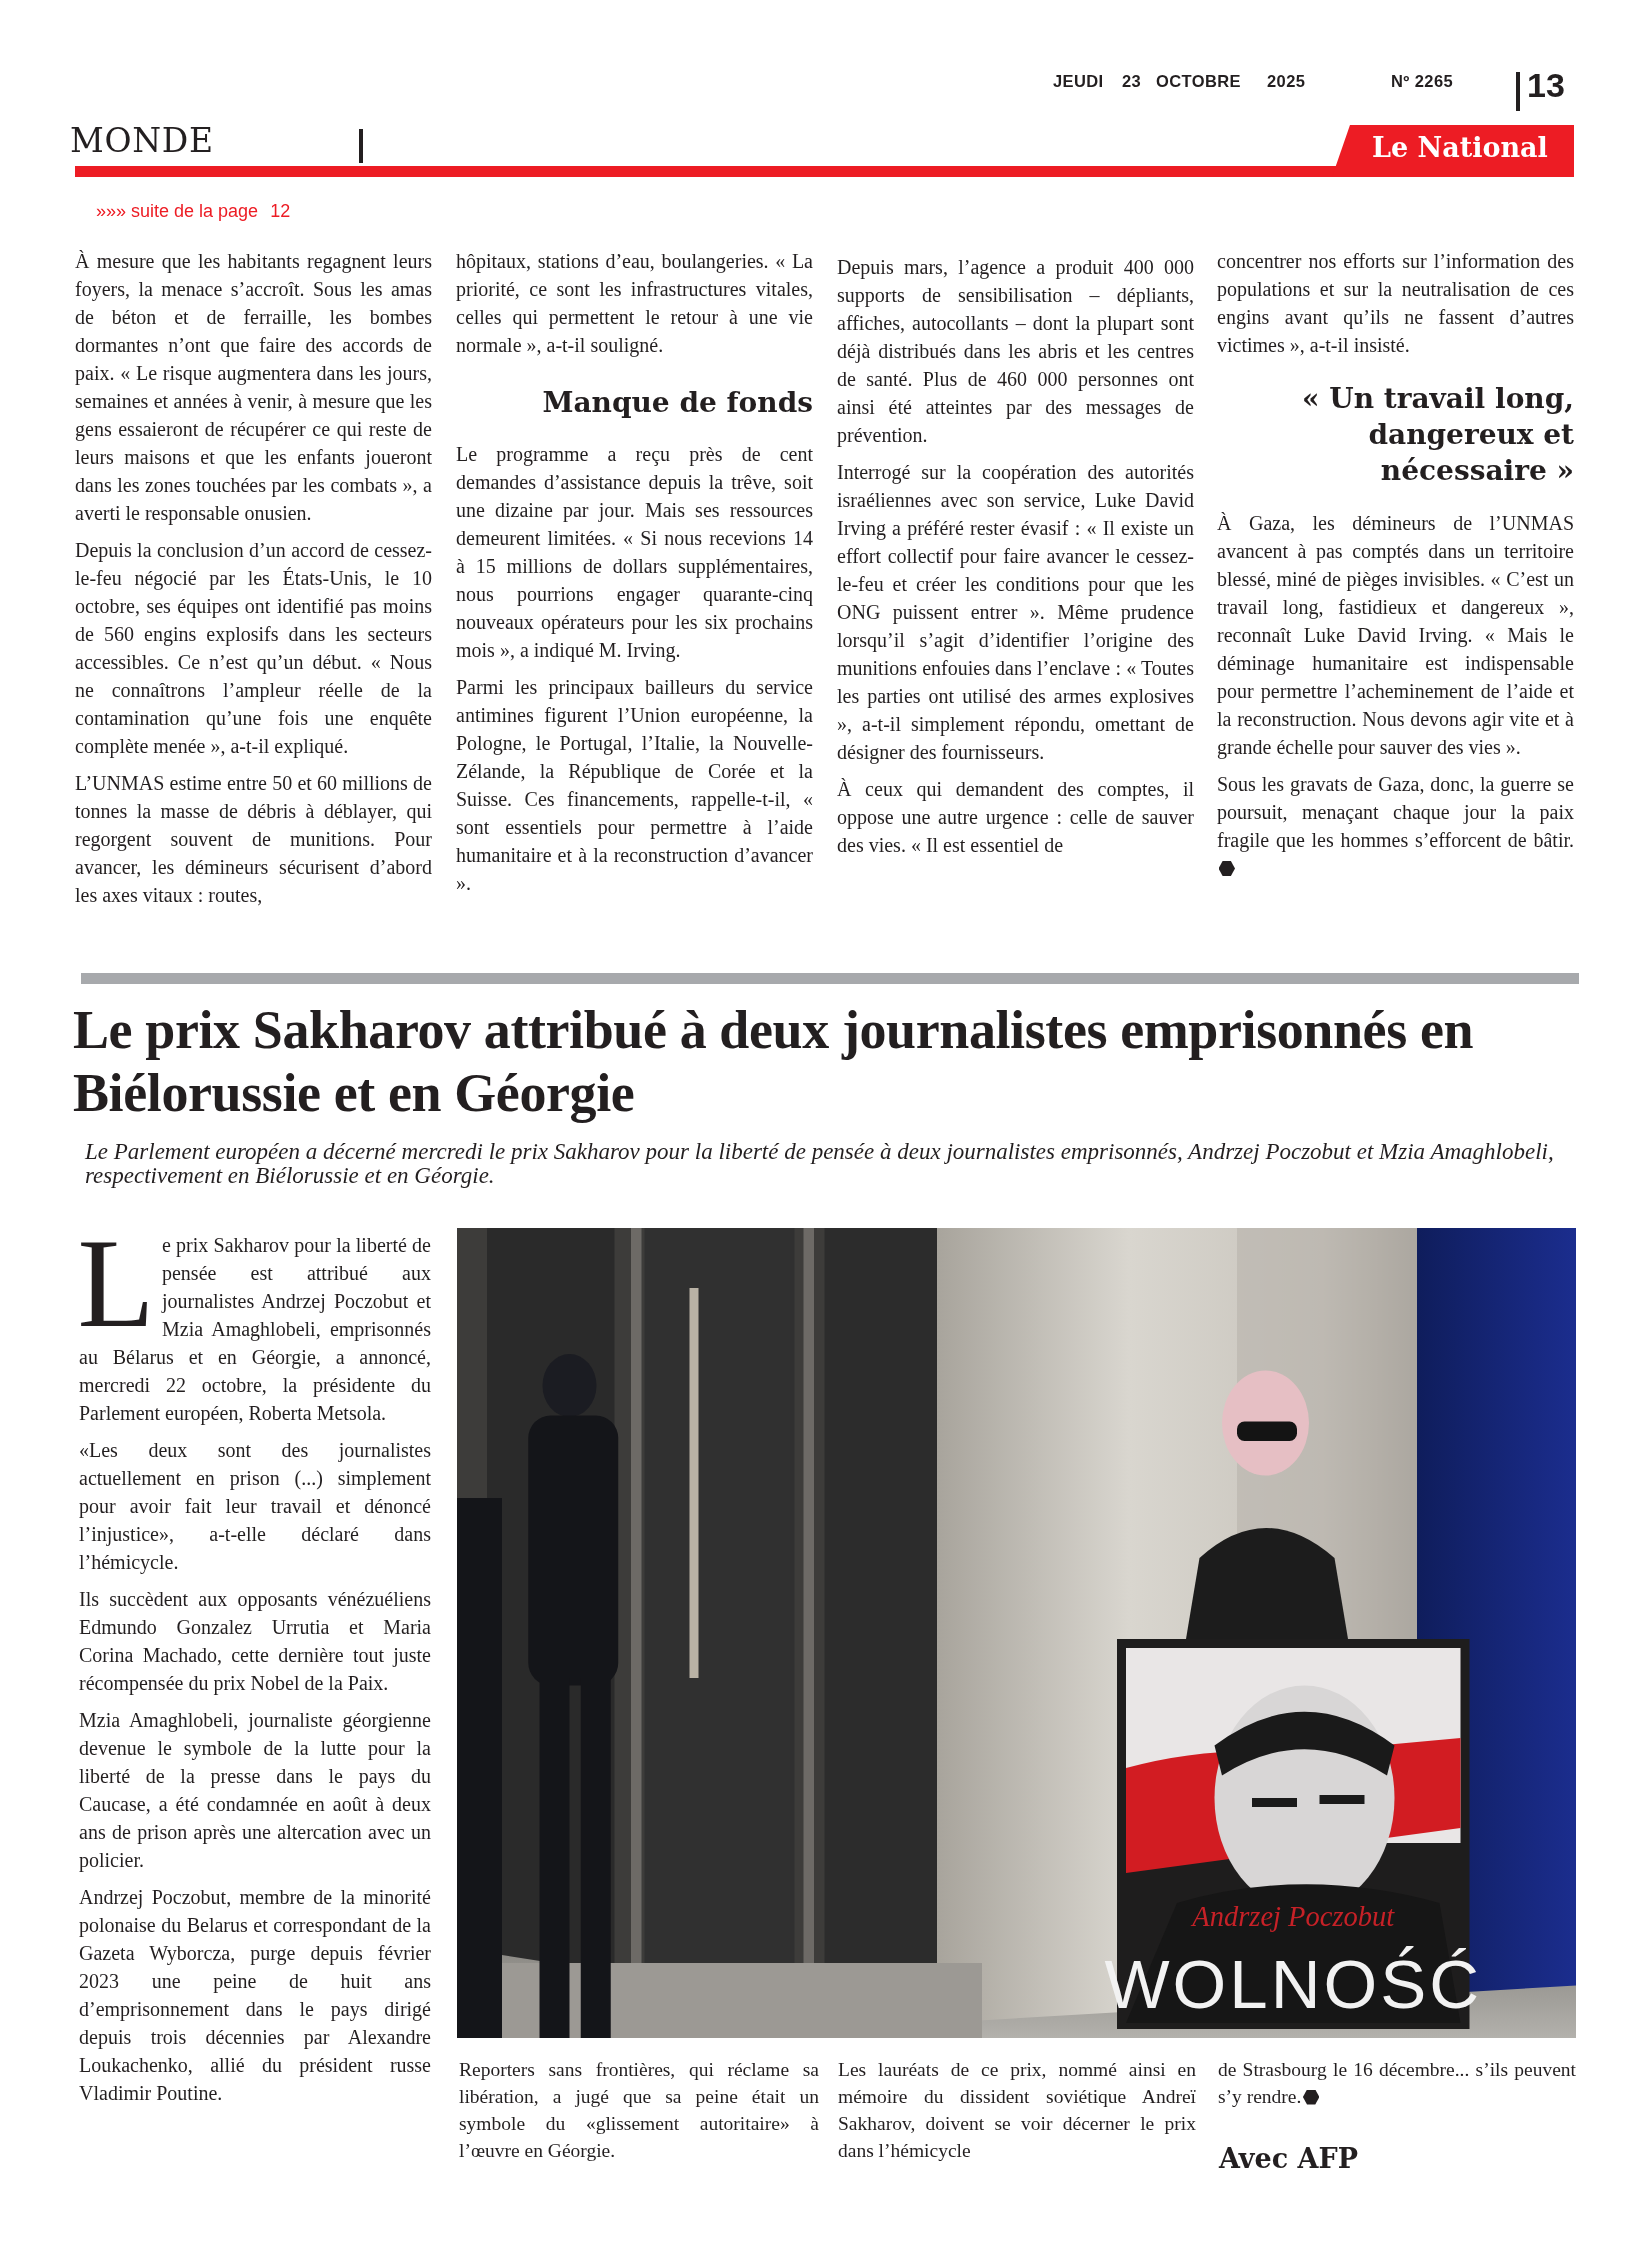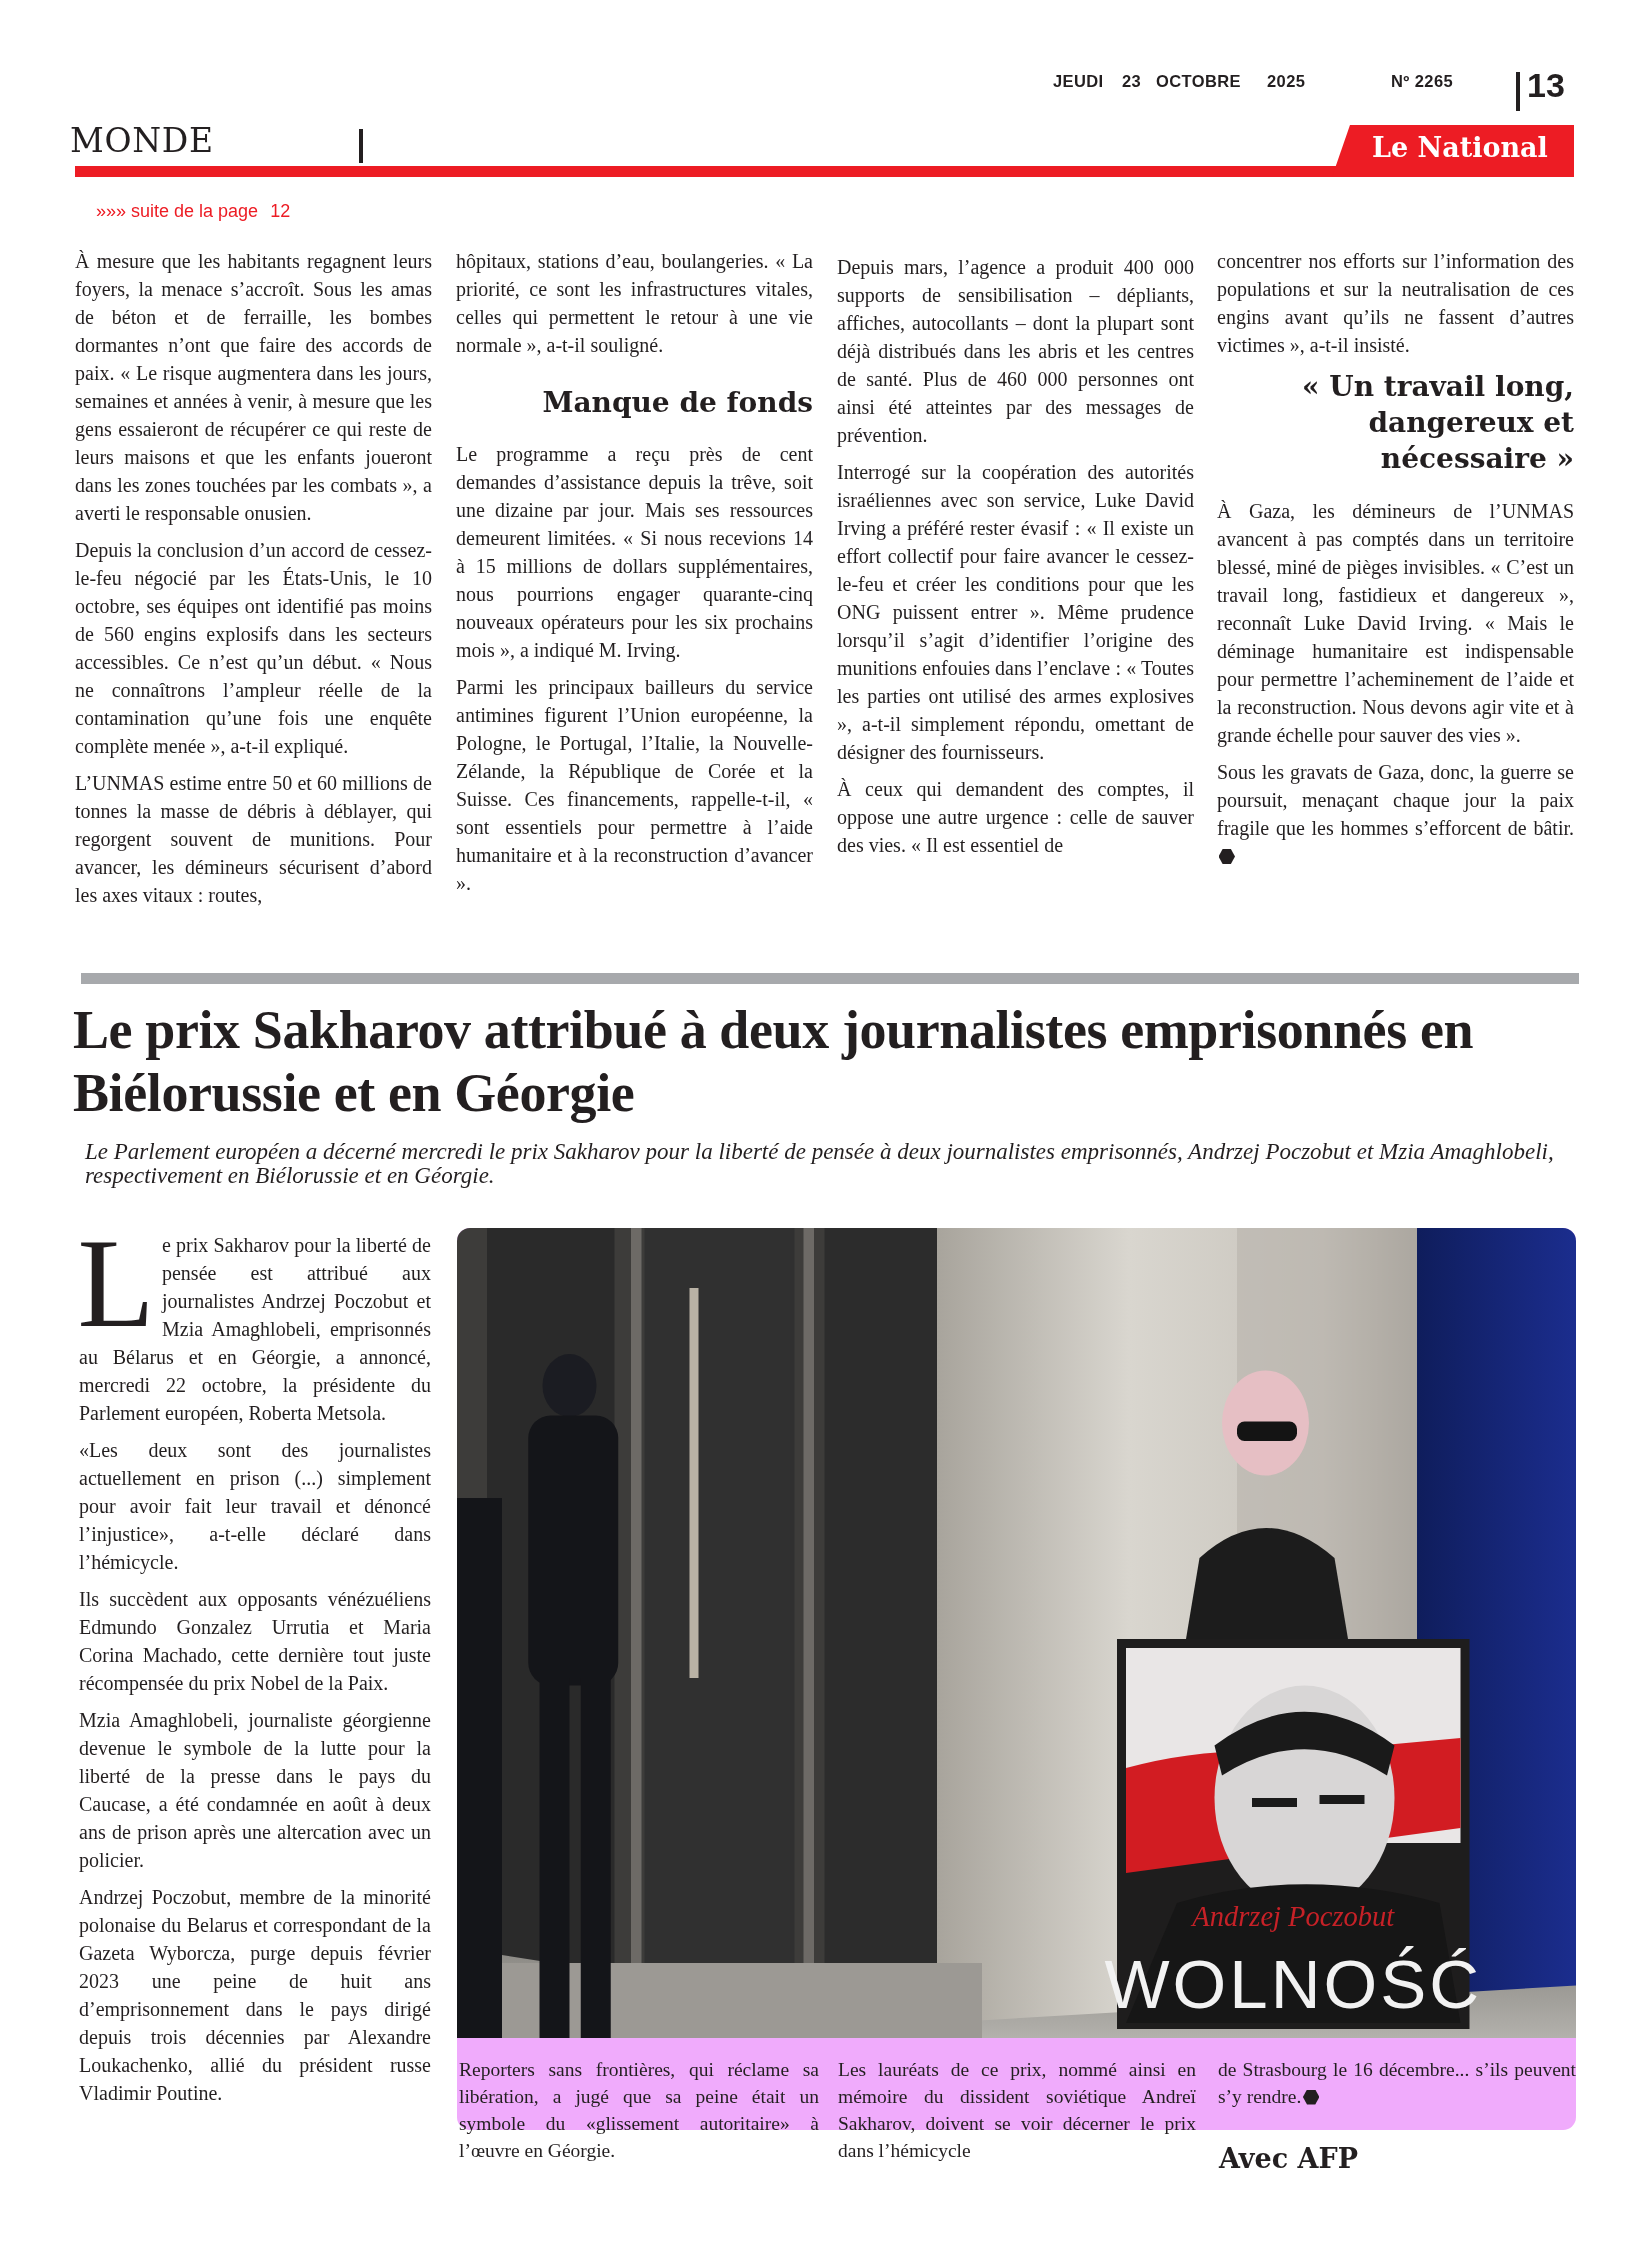--- a/index.html
+++ b/index.html
@@ -51,21 +51,21 @@
   }
   .col p { margin-bottom: 9px; hyphens: none; }
   .col h2 {
     font-family: "DejaVu Serif", "Liberation Serif", serif; font-weight: bold; font-size: 28px; line-height: 36px;
     margin: 25.5px 0 19.5px 0; text-align: right; color: #231f20;
   }
   .c1 { top: 247px; left: 75px; width: 357px; }
   .c2 { top: 247px; left: 456px; width: 357px; }
   .c3 { top: 253px; left: 837px; width: 357px; }
   .c4 { top: 247px; left: 1217px; width: 357px; }
-  .c4 h2 { font-size: 28px; line-height: 36px; margin-top: 10px; }
+  .c4 h2 { font-size: 28px; line-height: 36px; margin-top: 22px; }
 
   .end-mark {
     display: inline-block; width: 16.5px; height: 15px; background: #231f20; vertical-align: -1.5px; margin-left: 1.5px;
     clip-path: polygon(25% 0, 75% 0, 100% 50%, 75% 100%, 25% 100%, 0 50%);
   }
 
   .gray-rule { position: absolute; top: 973px; left: 81px; width: 1498px; height: 10.5px; background: #a7a9ac; }
 
   
   .headline {
@@ -78,21 +78,21 @@
     font-family: "Liberation Serif", "DejaVu Serif", serif; font-weight: normal; font-style: italic; font-size: 23px; line-height: 24px;
     color: #231f20;
   }
   .s1 { top: 1231px; left: 79px; width: 352px; }
   .dropcap {
     float: left; font-family: "Liberation Serif", "DejaVu Serif", serif; font-size: 126px; line-height: 96px;
     margin: 4.5px 7.5px 0 -1.5px; color: #231f20; font-weight: normal;
   }
 
   .photo {
-    position: absolute; top: 1228px; left: 457px; width: 1119px; height: 902px; overflow: hidden; background: #f0abfc; border-radius: 13px;
+    position: absolute; top: 1228px; left: 457px; width: 1119px; height: 810px; overflow: hidden; background: #f0abfc;
   }
   .cap1 { top: 2056px; left: 459px; width: 360px; font-size: 19.5px; line-height: 27px; }
   .cap2 { top: 2056px; left: 838px; width: 358px; font-size: 19.5px; line-height: 27px; }
   .cap3 { top: 2056px; left: 1218px; width: 358px; font-size: 19.5px; line-height: 27px; }
   .byline {
     position: absolute; top: 2143px; left: 1219px;
     font-family: "DejaVu Serif", "Liberation Serif", serif; font-weight: bold; font-size: 27px; color: #231f20;
   }
 </style>
 </head>

